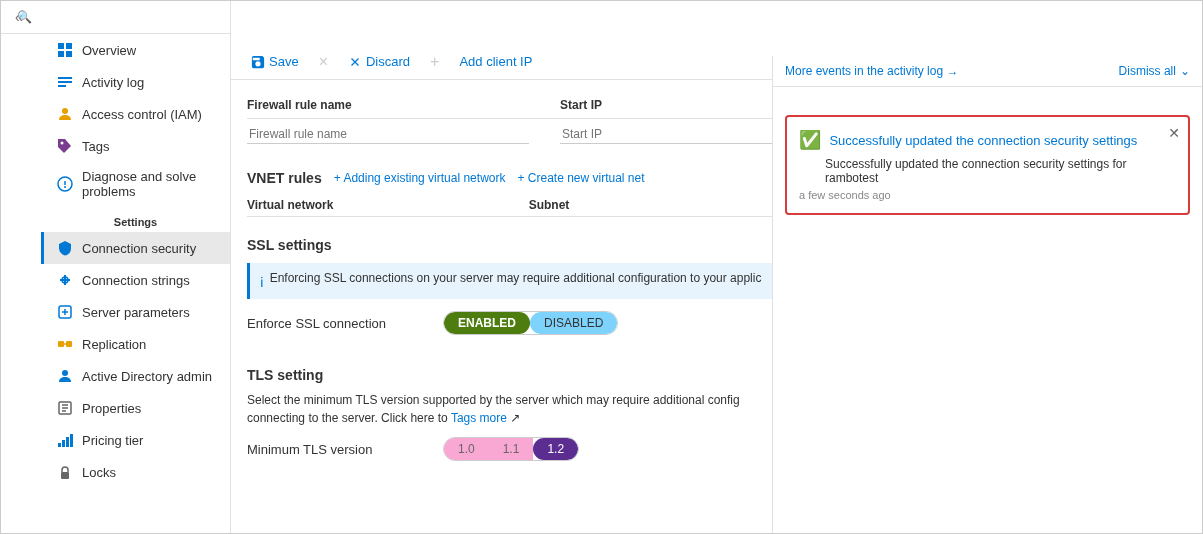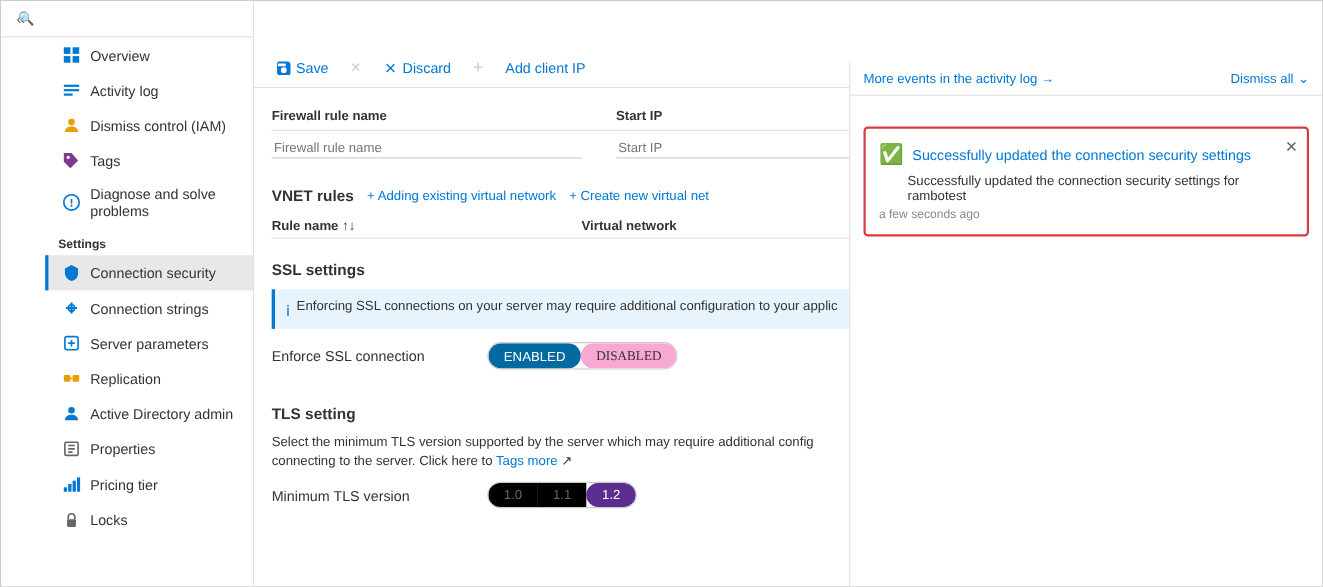--- a/index.html
+++ b/index.html
@@ -13,21 +13,21 @@
     .main-area { display: flex; flex: 1; overflow: hidden; }
     
     .sidebar { width: 230px; min-width: 230px; background: #fff; border-right: 1px solid #e0e0e0; display: flex; flex-direction: column; overflow-y: auto; }
     .search-box { display: flex; align-items: center; padding: 8px; border-bottom: 1px solid #e0e0e0; position: relative; }
     .search-box input { width: 100%; border: 1px solid #ccc; border-radius: 2px; padding: 4px 8px 4px 24px; font-size: 12px; outline: none; }
     .search-icon-wrap { position: absolute; left: 16px; color: #666; font-size: 12px; }
     .collapse-btn { margin-left: 6px; cursor: pointer; color: #666; font-size: 14px; }
     .nav-item { display: flex; align-items: center; padding: 7px 12px; cursor: pointer; color: #333; font-size: 13px; border-left: 3px solid transparent; }
     .nav-item.active { background: #e8e8e8; border-left: 3px solid #0078d4; }
     .nav-item .nav-icon { width: 18px; height: 18px; margin-right: 8px; display: flex; align-items: center; justify-content: center; flex-shrink: 0; }
-    .nav-section-label { padding: 10px 12px 4px; font-size: 11px; font-weight: 700; color: #333; text-transform: none; }
+    .nav-section-label { padding: 10px 12px 4px; font-size: 11px; font-weight: 700; color: #333; text-transform: none; text-align: center; }
     .sidebar-scroll { overflow-y: auto; flex: 1; margin-left: 40px; }
     
     .content-area { flex: 1; display: flex; flex-direction: column; overflow: hidden; position: relative; margin-top: 43px; }
     .toolbar { display: flex; align-items: center; padding: 8px 16px; border-bottom: 1px solid #e0e0e0; gap: 16px; }
     .toolbar-btn { display: flex; align-items: center; gap: 4px; cursor: pointer; color: #0078d4; font-size: 13px; background: none; border: none; padding: 2px 4px; }
     .toolbar-btn svg { width: 14px; height: 14px; }
     .toolbar-sep { color: #ccc; font-size: 16px; }
     .content-scroll { flex: 1; overflow-y: auto; overflow-x: hidden; padding: 0; }
     
     .section { padding: 12px 16px; }
@@ -43,30 +43,30 @@
     .vnet-table-header span { font-size: 12px; font-weight: 600; color: #333; }
     .no-results { font-size: 12px; color: #666; padding: 8px 0; }
     .ssl-section { padding: 12px 16px; }
     .ssl-title { font-size: 14px; font-weight: 600; margin-bottom: 10px; }
     .info-box { background: #e8f4fd; border-left: 3px solid #0078d4; padding: 8px 10px; font-size: 12px; color: #333; margin-bottom: 12px; display: flex; align-items: flex-start; gap: 6px; }
     .info-box-icon { color: #0078d4; font-size: 14px; margin-top: 1px; }
     .enforce-row { display: flex; align-items: center; gap: 16px; margin-bottom: 16px; }
     .enforce-label { font-size: 13px; font-weight: 400; min-width: 180px; }
     .toggle-group { display: flex; border-radius: 20px; overflow: hidden; border: 1px solid #ccc; }
     .toggle-btn { padding: 4px 14px; font-size: 12px; cursor: pointer; border: none; background: #fff; color: #666; }
-    .toggle-btn.active-purple { background: #0369a1; color: #fff; border-radius: 20px; }
-    .toggle-btn.active-white { background: #f9a8d4; color: #333; border-radius: 20px; font-family: Liberation Serif, serif; }
+    .toggle-btn.active-purple { background: #4d7c0f; color: #fff; border-radius: 20px; font-weight: bold; }
+    .toggle-btn.active-white { background: #7dd3fc; color: #333; border-radius: 20px; }
     .tls-section { padding: 4px 16px 12px; }
     .tls-title { font-size: 14px; font-weight: 600; margin-bottom: 8px; }
     .tls-desc { font-size: 12px; color: #333; margin-bottom: 10px; line-height: 1.5; }
     .tls-link { color: #0078d4; cursor: pointer; text-decoration: none; }
     .tls-row { display: flex; align-items: center; gap: 16px; }
     .tls-label { font-size: 13px; min-width: 180px; }
     .tls-toggle-group { display: flex; border: 1px solid #ccc; border-radius: 20px; overflow: hidden; }
-    .tls-btn { padding: 4px 14px; font-size: 12px; cursor: pointer; border: none; background: #000000; color: #666; }
+    .tls-btn { padding: 4px 14px; font-size: 12px; cursor: pointer; border: none; background: #f9a8d4; color: #666; }
     .tls-btn.active { background: #5c2d91; color: #fff; border-radius: 20px; }
     
     .notification-panel { position: absolute; top: 12px; right: 0; width: 430px; background: #fff; border-left: 1px solid #e0e0e0; height: 100%; display: flex; flex-direction: column; z-index: 10; gap: 16px; }
     .notif-top-bar { display: flex; align-items: center; justify-content: space-between; padding: 8px 12px; border-bottom: 1px solid #e0e0e0; }
     .notif-activity-link { color: #0078d4; font-size: 12px; cursor: pointer; }
     .notif-dismiss-all { display: flex; align-items: center; gap: 4px; color: #0078d4; font-size: 12px; cursor: pointer; }
     .notif-card { margin: 12px; border: 2px solid #d73b3b; border-radius: 4px; padding: 12px; position: relative; }
     .notif-card-header { display: flex; align-items: center; gap: 8px; margin-bottom: 6px; }
     .notif-success-icon { color: #107c10; font-size: 18px; }
     .notif-title { color: #0078d4; font-size: 13px; font-weight: 400; }
@@ -113,21 +113,21 @@
           </span>
           <span>Activity log</span>
         </div>
         <div class="nav-item">
           <span class="nav-icon">
             <svg width="16" height="16" viewBox="0 0 16 16" fill="#e8a000">
                 <circle cx="8" cy="5" r="3"></circle>
                 <path d="M2 14c0-3.31 2.69-5 6-5s6 1.69 6 5"></path>
               </svg>
           </span>
-          <span>Dismiss control (IAM)</span>
+          <span>Access control (IAM)</span>
         </div>
         <div class="nav-item">
           <span class="nav-icon">
             <svg width="16" height="16" viewBox="0 0 16 16" fill="#7a3c8e">
                 <path d="M1 1h7l6 7-7 7-6-6V1z"></path>
                 <circle cx="5" cy="5" r="1.5" fill="white"></circle>
               </svg>
           </span>
           <span>Tags</span>
         </div>
@@ -256,23 +256,20 @@
           </div>
         </div>
 
         <div class="vnet-section">
           <div class="vnet-header">
             <span class="vnet-title">VNET rules</span>
             <a class="vnet-link">+ Adding existing virtual network</a>
             <a class="vnet-link">+ Create new virtual net</a>
           </div>
           <div class="vnet-table-header">
-            <span>
-              <span>Rule name</span> ↑↓
-            </span>
             <span>Virtual network</span>
             <span>Subnet</span>
             <span>Addre</span>
           </div>
         </div>
 
         <div class="ssl-section">
           <div class="ssl-title">SSL settings</div>
           <div class="info-box">
             <span class="info-box-icon">ℹ</span>

